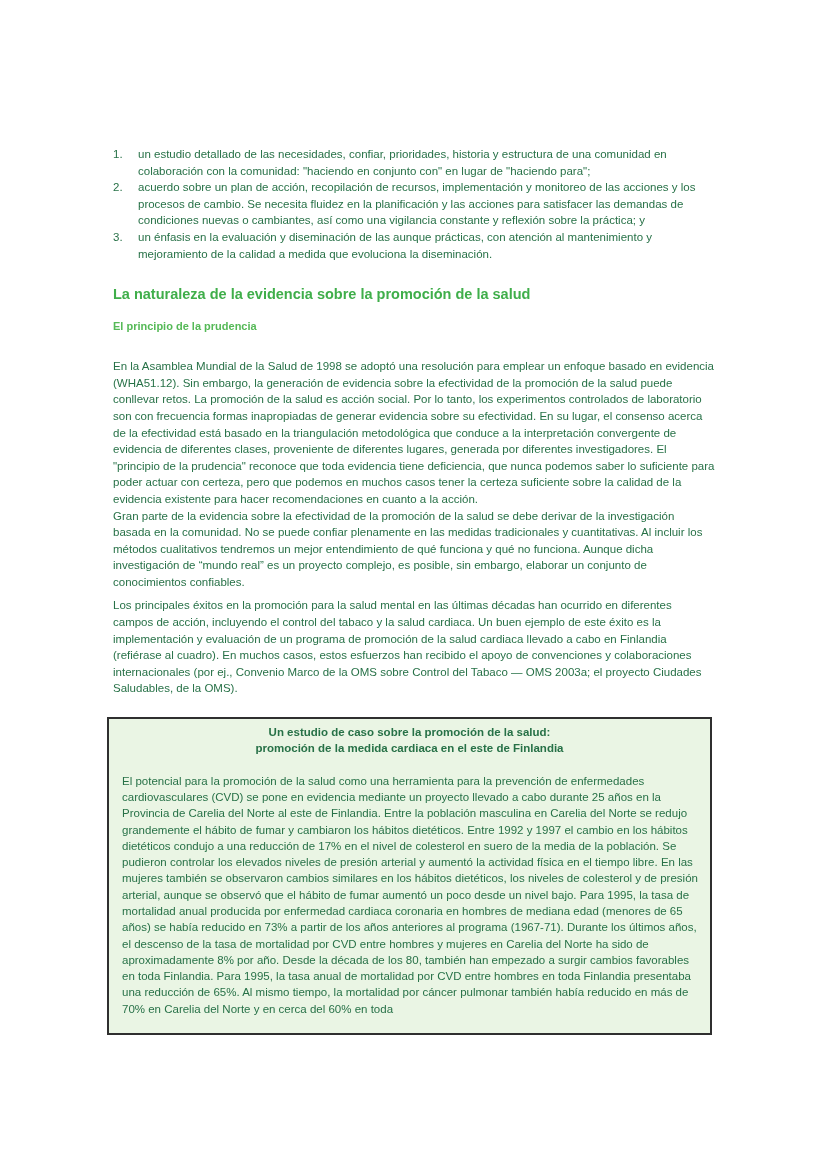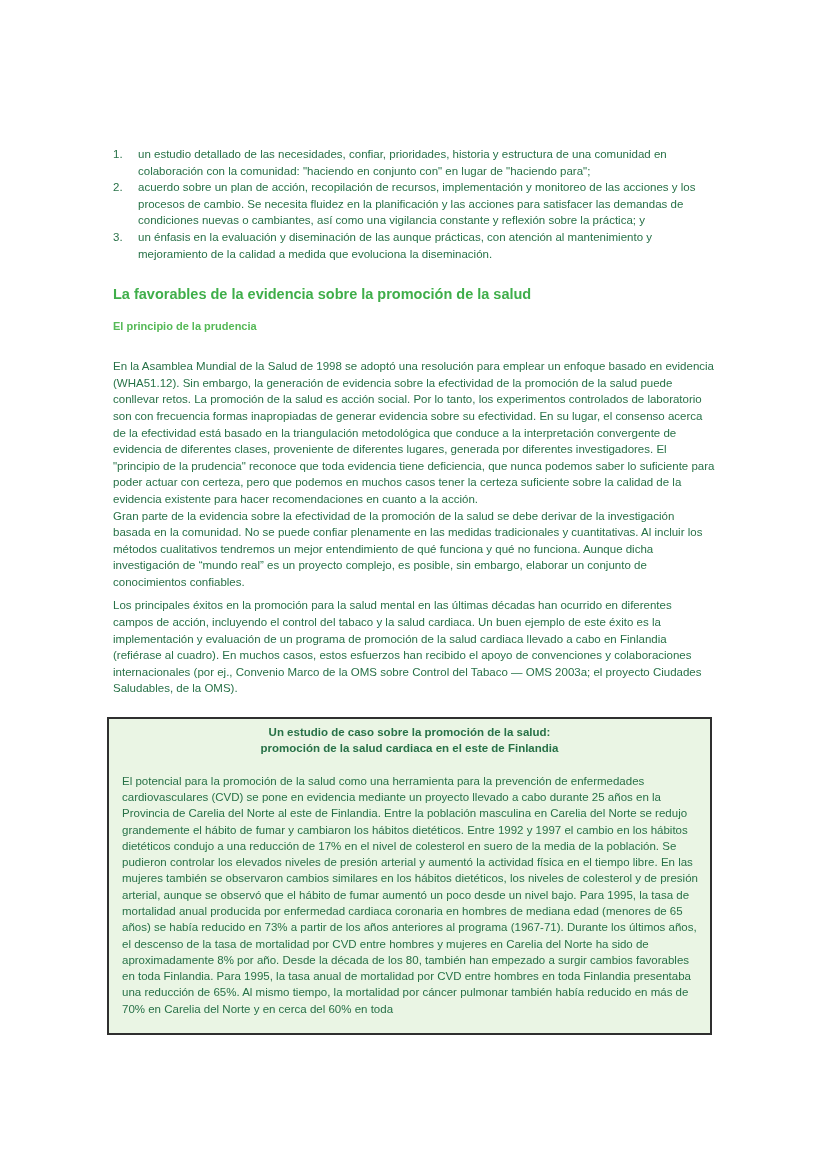--- a/index.html
+++ b/index.html
@@ -99,30 +99,30 @@
       <li class="list-item">
         <span class="num">2.</span>
         <span class="li-text">acuerdo sobre un plan de acción, recopilación de recursos, implementación y monitoreo de las acciones y los procesos de cambio. Se necesita fluidez en la planificación y las acciones para satisfacer las demandas de condiciones nuevas o cambiantes, así como una vigilancia constante y reflexión sobre la práctica; y</span>
       </li>
       <li class="list-item">
         <span class="num">3.</span>
         <span class="li-text">un énfasis en la evaluación y diseminación de las aunque prácticas, con atención al mantenimiento y mejoramiento de la calidad a medida que evoluciona la diseminación.</span>
       </li>
     </ol>
 
-    <h1 class="section-title">La favorables de la evidencia sobre la promoción de la salud</h1>
+    <h1 class="section-title">La naturaleza de la evidencia sobre la promoción de la salud</h1>
 
     <h2 class="subsection-title">El principio de la prudencia</h2>
 
     <p class="body-p first">En la Asamblea Mundial de la Salud de 1998 se adoptó una resolución para emplear un enfoque basado en evidencia (WHA51.12). Sin embargo, la generación de evidencia sobre la efectividad de la promoción de la salud puede conllevar retos. La promoción de la salud es acción social. Por lo tanto, los experimentos controlados de laboratorio son con frecuencia formas inapropiadas de generar evidencia sobre su efectividad. En su lugar, el consenso acerca de la efectividad está basado en la triangulación metodológica que conduce a la interpretación convergente de evidencia de diferentes clases, proveniente de diferentes lugares, generada por diferentes investigadores. El "principio de la prudencia" reconoce que toda evidencia tiene deficiencia, que nunca podemos saber lo suficiente para poder actuar con certeza, pero que podemos en muchos casos tener la certeza suficiente sobre la calidad de la evidencia existente para hacer recomendaciones en cuanto a la acción.</p>
     <p class="body-p">Gran parte de la evidencia sobre la efectividad de la promoción de la salud se debe derivar de la investigación basada en la comunidad. No se puede confiar plenamente en las medidas tradicionales y cuantitativas. Al incluir los métodos cualitativos tendremos un mejor entendimiento de qué funciona y qué no funciona. Aunque dicha investigación de “mundo real” es un proyecto complejo, es posible, sin embargo, elaborar un conjunto de conocimientos confiables.</p>
     <p class="body-p spaced">Los principales éxitos en la promoción para la salud mental en las últimas décadas han ocurrido en diferentes campos de acción, incluyendo el control del tabaco y la salud cardiaca. Un buen ejemplo de este éxito es la implementación y evaluación de un programa de promoción de la salud cardiaca llevado a cabo en Finlandia (refiérase al cuadro). En muchos casos, estos esfuerzos han recibido el apoyo de convenciones y colaboraciones internacionales (por ej., Convenio Marco de la OMS sobre Control del Tabaco — OMS 2003a; el proyecto Ciudades Saludables, de la OMS).</p>
 
     <div class="case-box">
       <div class="case-title">
         <div>Un estudio de caso sobre la promoción de la salud:</div>
-        <div>promoción de la salud cardiaca en el este de Finlandia</div>
+        <div>promoción de la medida cardiaca en el este de Finlandia</div>
       </div>
       <p class="case-body">El potencial para la promoción de la salud como una herramienta para la prevención de enfermedades cardiovasculares (CVD) se pone en evidencia mediante un proyecto llevado a cabo durante 25 años en la Provincia de Carelia del Norte al este de Finlandia. Entre la población masculina en Carelia del Norte se redujo grandemente el hábito de fumar y cambiaron los hábitos dietéticos. Entre 1992 y 1997 el cambio en los hábitos dietéticos condujo a una reducción de 17% en el nivel de colesterol en suero de la media de la población. Se pudieron controlar los elevados niveles de presión arterial y aumentó la actividad física en el tiempo libre. En las mujeres también se observaron cambios similares en los hábitos dietéticos, los niveles de colesterol y de presión arterial, aunque se observó que el hábito de fumar aumentó un poco desde un nivel bajo. Para 1995, la tasa de mortalidad anual producida por enfermedad cardiaca coronaria en hombres de mediana edad (menores de 65 años) se había reducido en 73% a partir de los años anteriores al programa (1967-71). Durante los últimos años, el descenso de la tasa de mortalidad por CVD entre hombres y mujeres en Carelia del Norte ha sido de aproximadamente 8% por año. Desde la década de los 80, también han empezado a surgir cambios favorables en toda Finlandia. Para 1995, la tasa anual de mortalidad por CVD entre hombres en toda Finlandia presentaba una reducción de 65%. Al mismo tiempo, la mortalidad por cáncer pulmonar también había reducido en más de 70% en Carelia del Norte y en cerca del 60% en toda</p>
     </div>
 
   </div>
 </div>
 
 </body></html>

